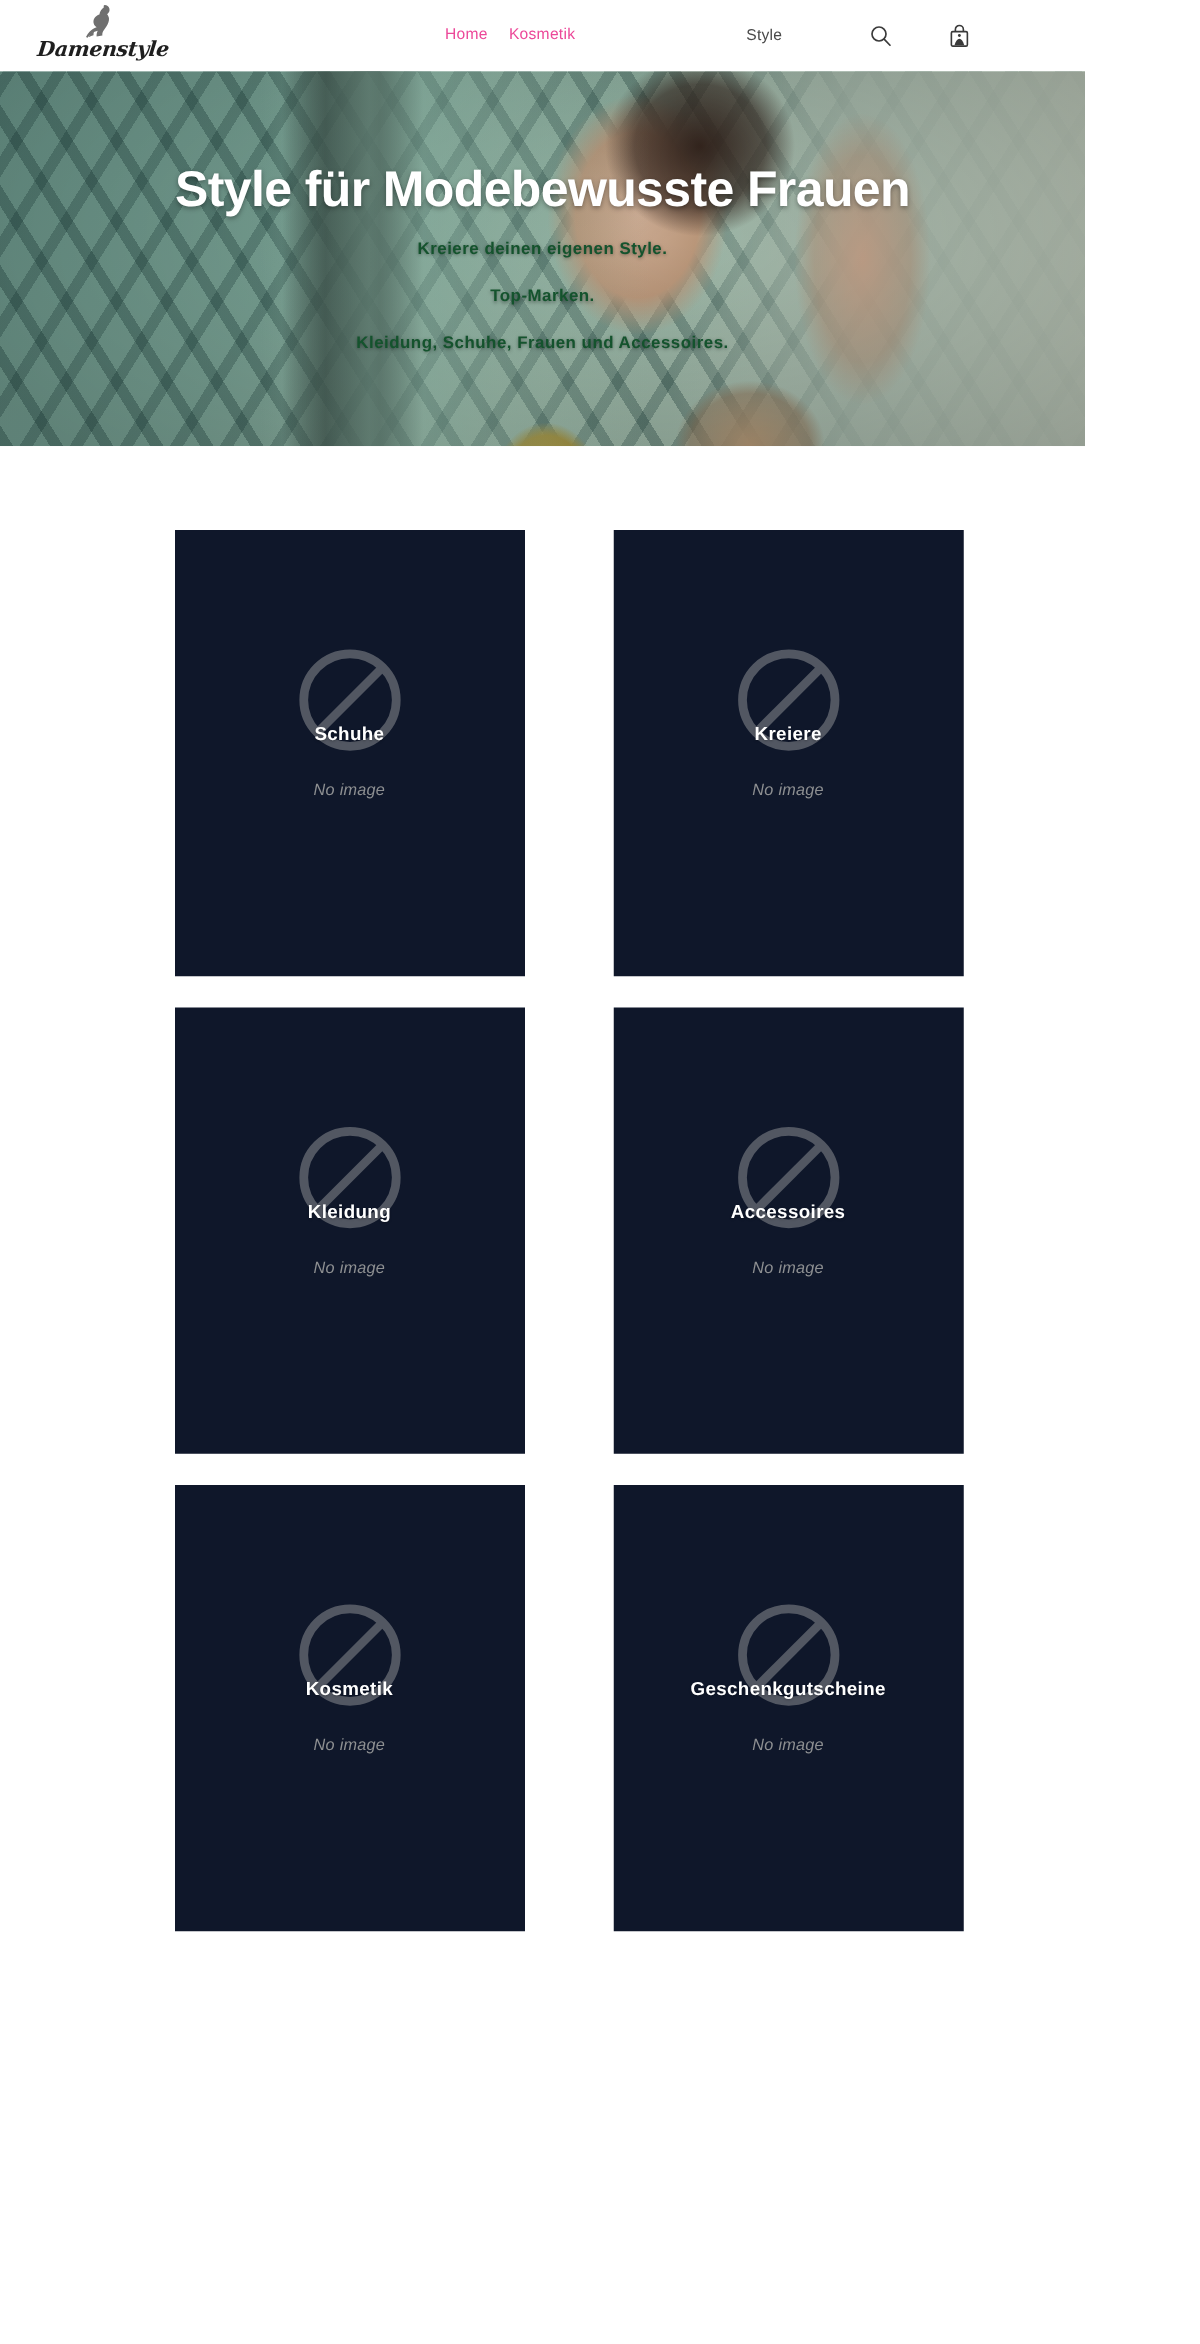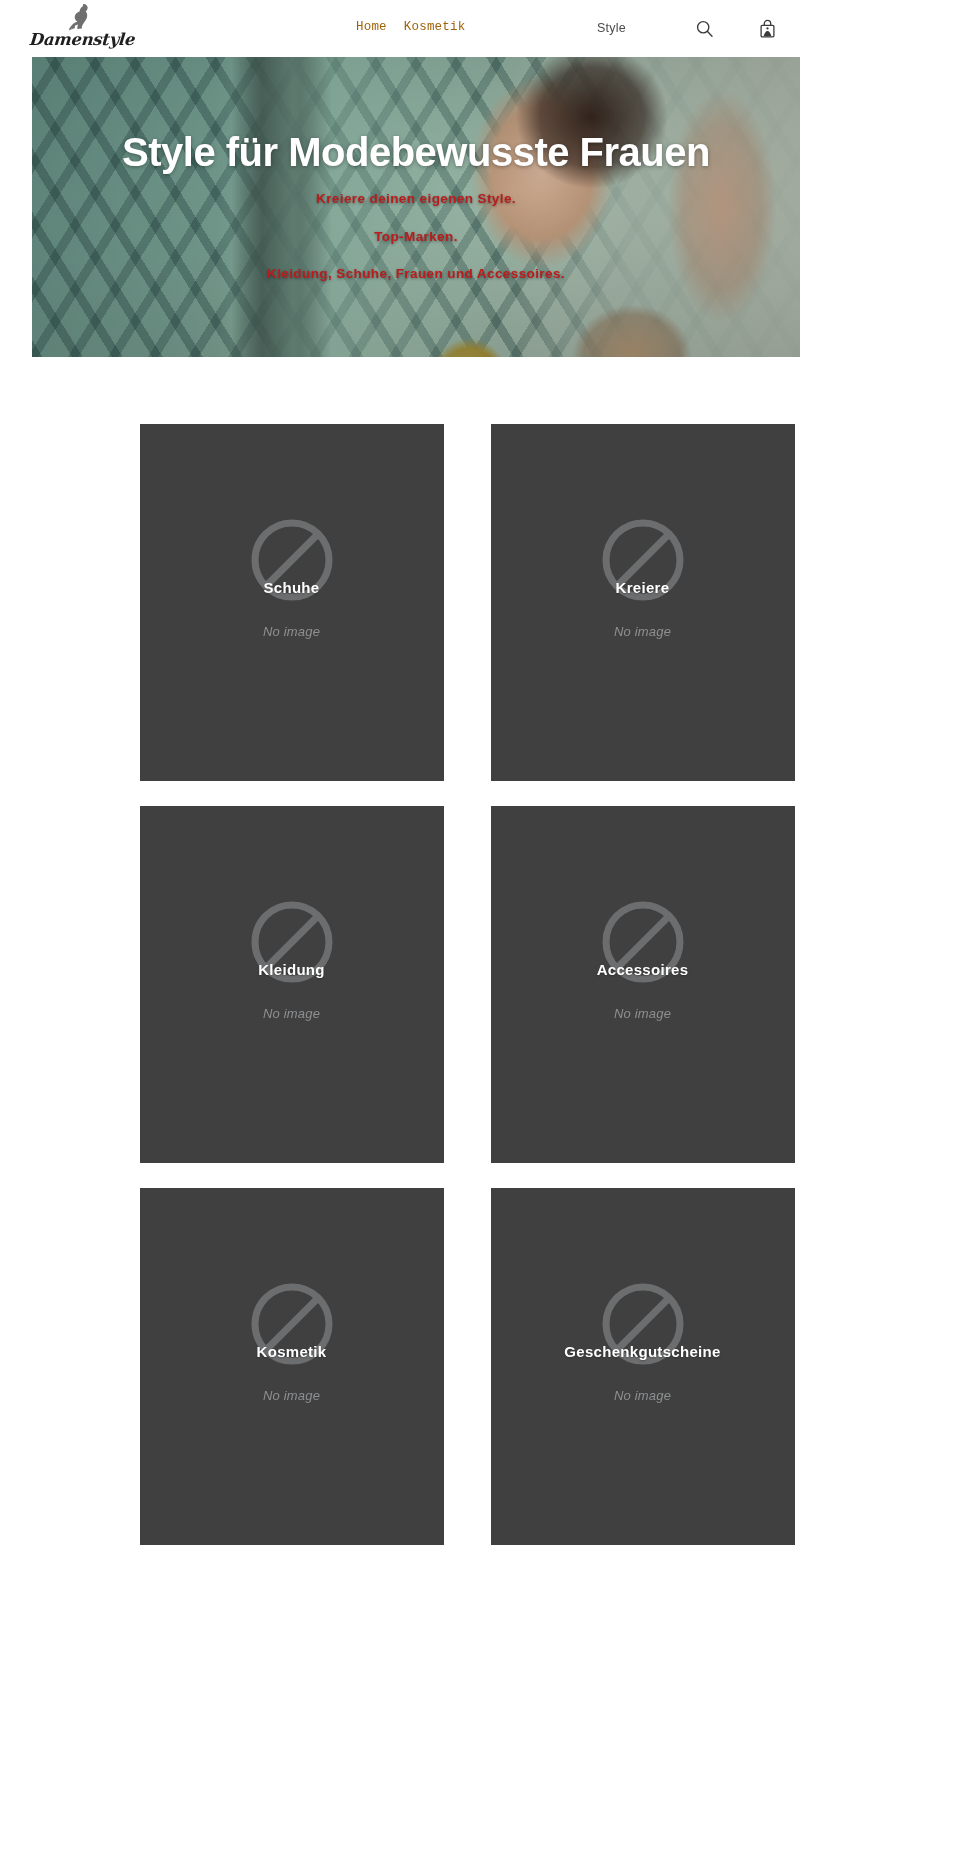--- a/index.html
+++ b/index.html
@@ -55,25 +55,24 @@
 
   .main-nav {
     position: absolute;
     left: 356px;
     top: 20px;
     display: flex;
     gap: 17px;
   }
   .nav-link {
     font-size: 12.5px;
-    color: #a16207;
+    color: #ec4899;
     text-decoration: none;
     letter-spacing: 0.2px;
     white-space: nowrap;
-    font-family: Liberation Mono, monospace;
   }
 
   .search-label {
     position: absolute;
     left: 597px;
     top: 21px;
     font-size: 12.5px;
     color: #4a4a4a;
     letter-spacing: 0.2px;
     white-space: nowrap;
@@ -91,24 +90,23 @@
     background: none;
     border: none;
   }
   .search-icon-btn { left: 691px; }
   .cart-icon-btn   { left: 754px; }
   .icon-btn svg { display: block; }
 
   
   .hero {
     position: relative;
-    width: 768px;
+    width: 868px;
     height: 300px;
     overflow: hidden;
-    margin-left: 32px;
   }
   .hero-photo {
     position: absolute;
     inset: 0;
     
     background:
       
       radial-gradient(ellipse 70% 90% at 62% 45%, rgba(0,0,0,0.10), rgba(0,0,0,0.30) 100%),
       
       radial-gradient(ellipse 60px 70px at 437px 330px, #cbb44b 0%, #b89f3c 55%, rgba(184,159,60,0) 70%),
@@ -158,21 +156,21 @@
     color: #ffffff;
     letter-spacing: -0.5px;
     line-height: 1.1;
     text-shadow: 0 1px 4px rgba(0,0,0,0.35);
     white-space: nowrap;
   }
   .hero-sub {
     margin-top: 18px;
     font-size: 13.5px;
     font-weight: 700;
-    color: #b91c1c;
+    color: #14532d;
     letter-spacing: 0.4px;
     line-height: 1;
     text-shadow: 0 1px 3px rgba(0,0,0,0.4);
     white-space: nowrap;
     text-align: center;
   }
   .hero-sub + .hero-sub { margin-top: 24px; }
 
   
   .category-section {
@@ -184,23 +182,23 @@
   .category-grid {
     width: 681px;
     margin: 0 auto;
     display: grid;
     grid-template-columns: 330px 330px;
     column-gap: 21px;
     row-gap: 25px;
   }
   .category-card {
     position: relative;
-    width: 304px;
+    width: 280px;
     height: 357px;
-    background: #404040;
+    background: #0f172a;
     display: block;
     text-decoration: none;
     overflow: hidden;
     cursor: pointer;
   }
   .card-placeholder-icon {
     position: absolute;
     left: 50%;
     top: 94px;
     transform: translateX(-50%);

